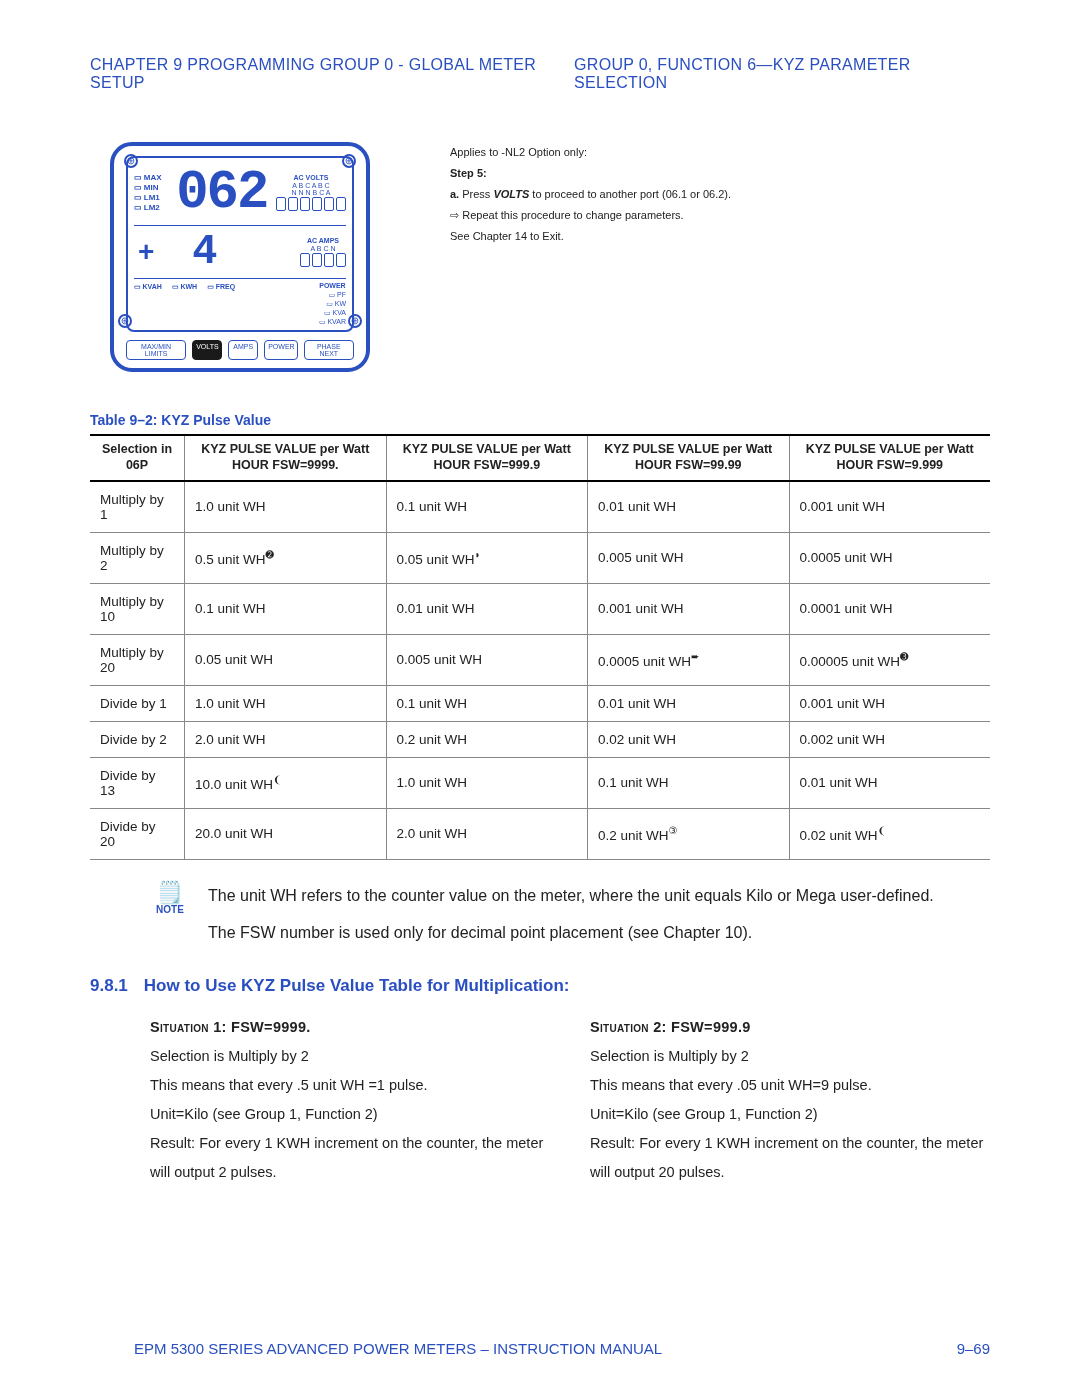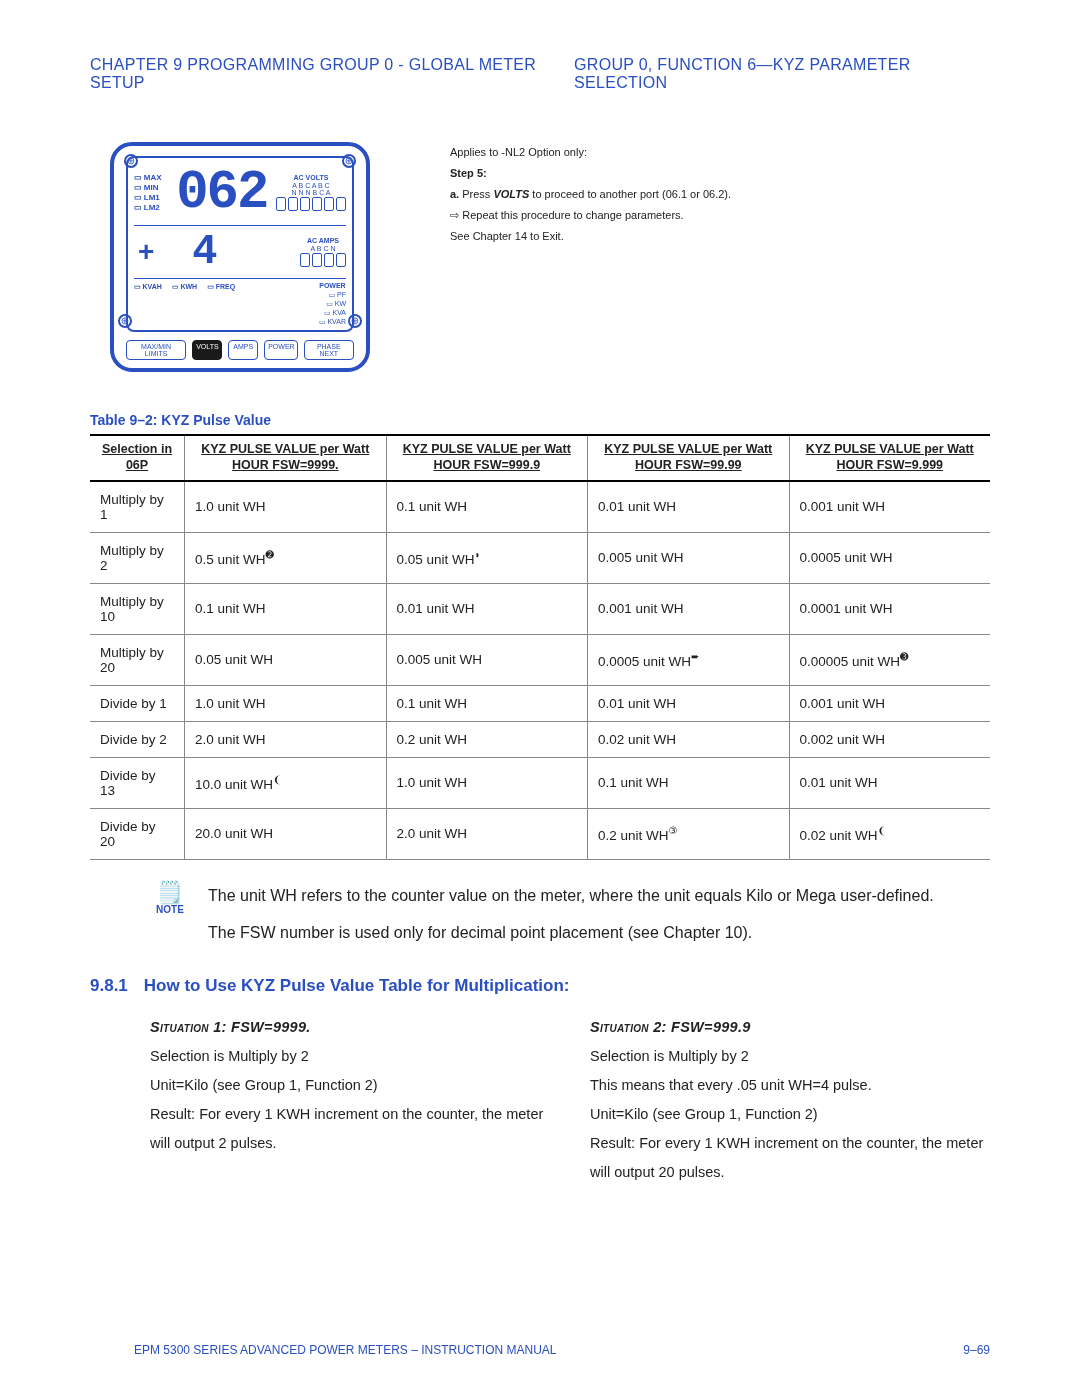--- a/index.html
+++ b/index.html
@@ -49,37 +49,37 @@
   .bottom-labels { display:flex; gap:10px; font-size:7px; color:#2a4fc0; font-weight:700; margin-top:2px;}
   .bottom-labels span::before{content:"▭ ";}
   .button-row { display:flex; gap:6px; justify-content:center; margin-top:8px; }
   .mbtn { border:1.5px solid #2a4fc0; border-radius:4px; font-size:7px; color:#2a4fc0; padding:2px 3px; text-align:center; line-height:1; min-width:30px;}
   .mbtn.dark{ background:#1a1a1a; color:#fff; border-color:#1a1a1a;}
   .instr { flex:1; font-size:11px; line-height:1.9; }
   .instr .bold{font-weight:700;}
   .arrow-icon{font-family:Arial;}
   .table-caption{ color:#2a4fc0; font-weight:600; text-align:left; font-size:14px; margin-bottom:6px;}
   table.kyz { width:100%; border-collapse:collapse; font-size:13.5px; }
-  table.kyz th { border-top:2px solid #000; border-bottom:2px solid #000; padding:6px 8px; text-align:center; font-weight:700; font-size:12.5px; line-height:1.25;text-decoration:underline;}
+  table.kyz th { border-top:2px solid #000; border-bottom:2px solid #000; padding:6px 8px; text-align:center; font-weight:700; font-size:12.5px; line-height:1.25;}
   table.kyz th:first-child{text-align:center;}
   table.kyz td { border-bottom:1px solid #888; border-left:1px solid #888; padding:10px 10px; }
   table.kyz td:first-child{border-left:none;}
   table.kyz th + th, table.kyz td + td { }
   table.kyz th { border-left:1px solid #888;}
   table.kyz th:first-child{border-left:none;}
   .sup{font-size:10px; vertical-align:super;}
   .note-row{ display:flex; gap:18px; margin:22px 0 30px 60px; }
   .note-icon{ width:40px; text-align:center; color:#2a4fc0; font-size:10px; font-weight:700;}
   .note-icon .glyph{ font-size:22px; line-height:1; }
   .note-text{ flex:1; font-size:16px; line-height:1.7;}
   .sec-heading{ display:flex; gap:16px; color:#2a4fc0; font-weight:600; font-size:17px; margin:10px 0 17px;}
   .situations{ display:flex; gap:40px; margin-left:60px;}
   .situations .col{ flex:1; font-size:14.5px; line-height:2.0;}
-  .situations .sithead{ font-variant:small-caps; font-weight:700; letter-spacing:.3px;font-style:italic;}
-  .footer{ position:absolute; bottom:40px; left:90px; right:90px; display:flex; justify-content:space-between; color:#2a4fc0; font-size:12px;padding-left:44px;}
+  .situations .sithead{ font-variant:small-caps; font-weight:700; letter-spacing:.3px;}
+  .footer{ position:absolute; bottom:40px; left:90px; right:90px; display:flex; justify-content:space-between; color:#2a4fc0; font-size:15px;padding-left:44px;}
 </style>
 </head>
 <body>
 
 <div class="header-row">
   <span>CHAPTER 9  PROGRAMMING GROUP 0 - GLOBAL METER SETUP</span>
   <span>GROUP 0, FUNCTION 6—KYZ PARAMETER SELECTION</span>
 </div>
 
 <div class="top-section">
@@ -251,27 +251,28 @@
 
 <div class="sec-heading">
   <span>9.8.1</span>
   <span>How to Use KYZ Pulse Value Table for Multiplication:</span>
 </div>
 
 <div class="situations">
   <div class="col">
     <div class="sithead">Situation 1:  FSW=9999.</div>
     <div>Selection is Multiply by 2</div>
+    <div>This means that every .5 unit WH =1 pulse.</div>
     <div>Unit=Kilo (see Group 1, Function 2)</div>
     <div>Result: For every 1 KWH increment on the counter, the meter will output 2 pulses.</div>
   </div>
   <div class="col">
     <div class="sithead">Situation 2:  FSW=999.9</div>
     <div>Selection is Multiply by 2</div>
-    <div>This means that every .05 unit WH=4 pulse.</div>
+    <div>This means that every .05 unit WH=9 pulse.</div>
     <div>Unit=Kilo (see Group 1, Function 2)</div>
     <div>Result: For every 1 KWH increment on the counter, the meter will output 20 pulses.</div>
   </div>
 </div>
 
 <div class="footer">
   <span>EPM 5300 SERIES ADVANCED POWER METERS – INSTRUCTION MANUAL</span>
   <span>9–69</span>
 </div>
 

